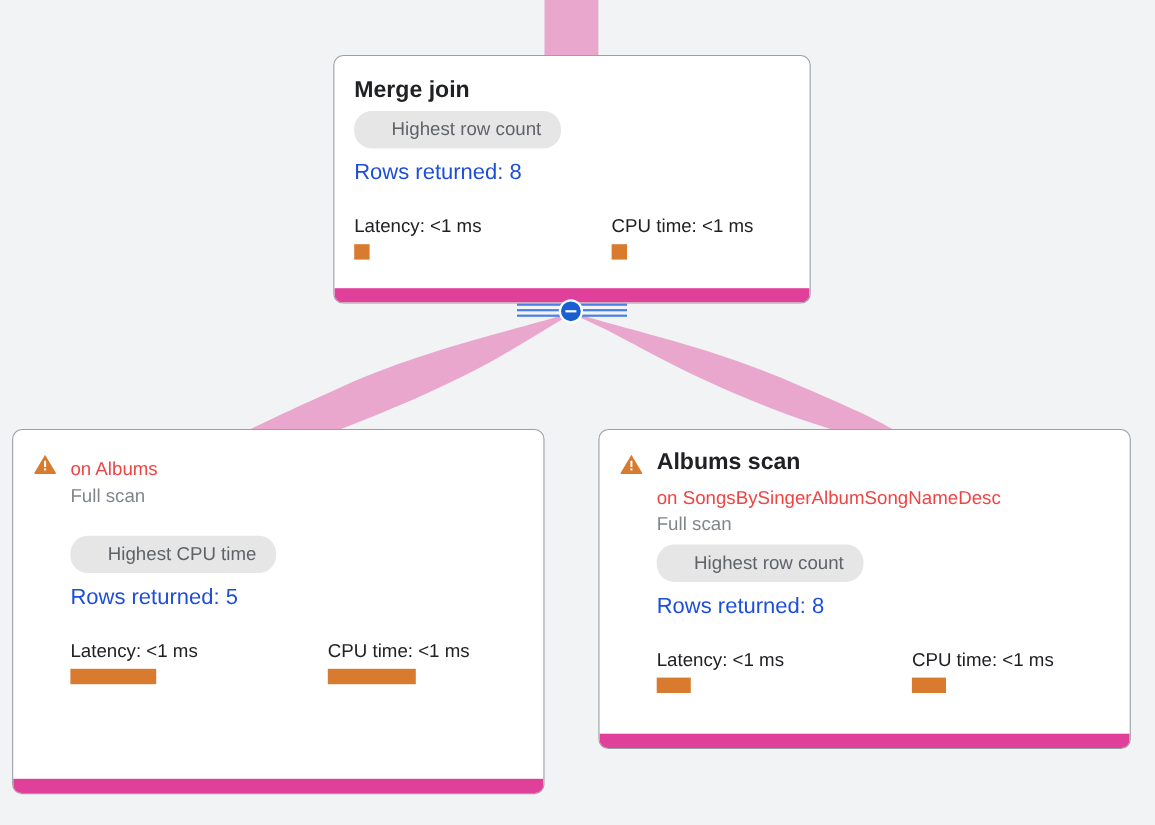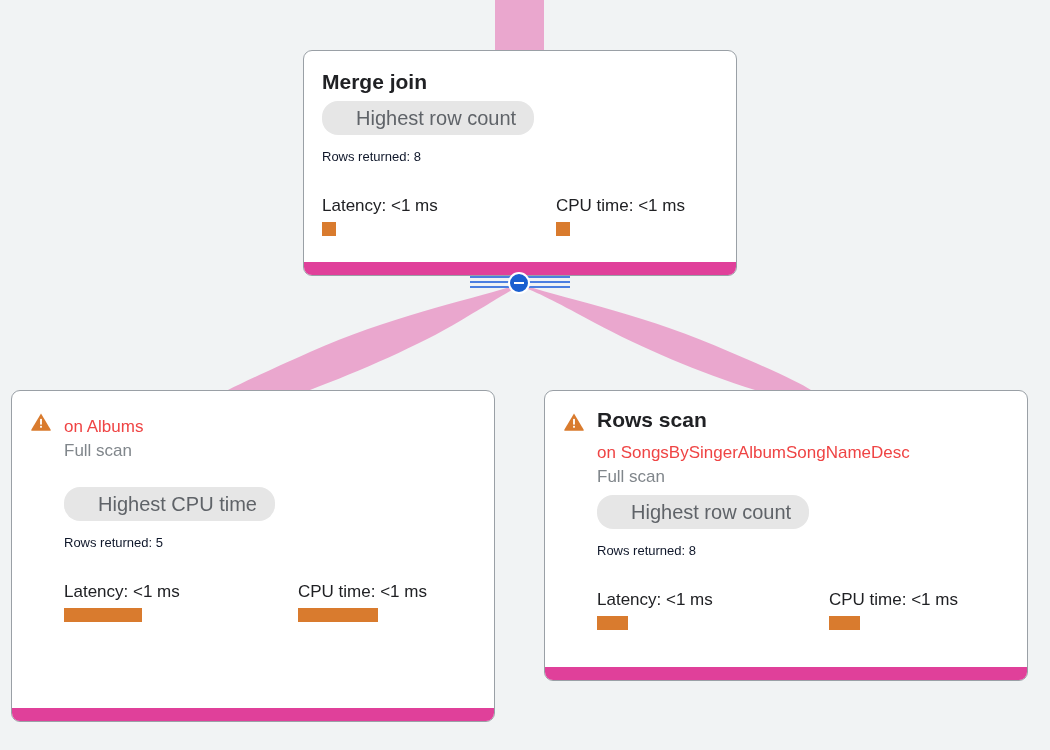--- a/index.html
+++ b/index.html
@@ -88,30 +88,30 @@
     line-height: 24px;
   }
 
   .chips {
     margin-top: 6px;
   }
   .chip {
     display: inline-block;
     background: #e6e6e6;
     color: #5f6368;
-    font-size: 20px;
+    font-size: 17px;
     line-height: 20px;
     border-radius: 16px;
     padding: 7px 18px 7px 34px;
     margin-bottom: 5px;
   }
 
   .rows-line {
-    font-size: 13px;
-    color: #0f172a;
+    font-size: 20px;
+    color: #1d4ed8;
     line-height: 24px;
     margin-top: 5px;
   }
 
   .metrics {
     display: flex;
     margin-top: 26px;
     gap: 44px;
   }
   .metric {
@@ -293,21 +293,21 @@
     <div class="node-body">
       <div class="node-head">
         <span class="warn-icon">
           <svg viewBox="0 0 24 24" width="22" height="22">
             <path d="M12 2.6 L22.6 20.4 Q23.2 21.6 21.8 21.6 L2.2 21.6 Q0.8 21.6 1.4 20.4 Z" fill="#d97b2e"></path>
             <rect x="11" y="8.6" width="2" height="6.2" fill="#ffffff"></rect>
             <rect x="11" y="16.2" width="2" height="2" fill="#ffffff"></rect>
           </svg>
         </span>
         <div class="head-text">
-          <div class="node-title">Rows scan</div>
+          <div class="node-title">Albums scan</div>
           <div class="node-sub">on SongsBySingerAlbumSongNameDesc</div>
           <div class="node-sub2">Full scan</div>
 
           <div class="chips">
             <span class="chip">Highest row count</span>
           </div>
 
           <div class="rows-line">Rows returned: 8</div>
 
           <div class="metrics">

